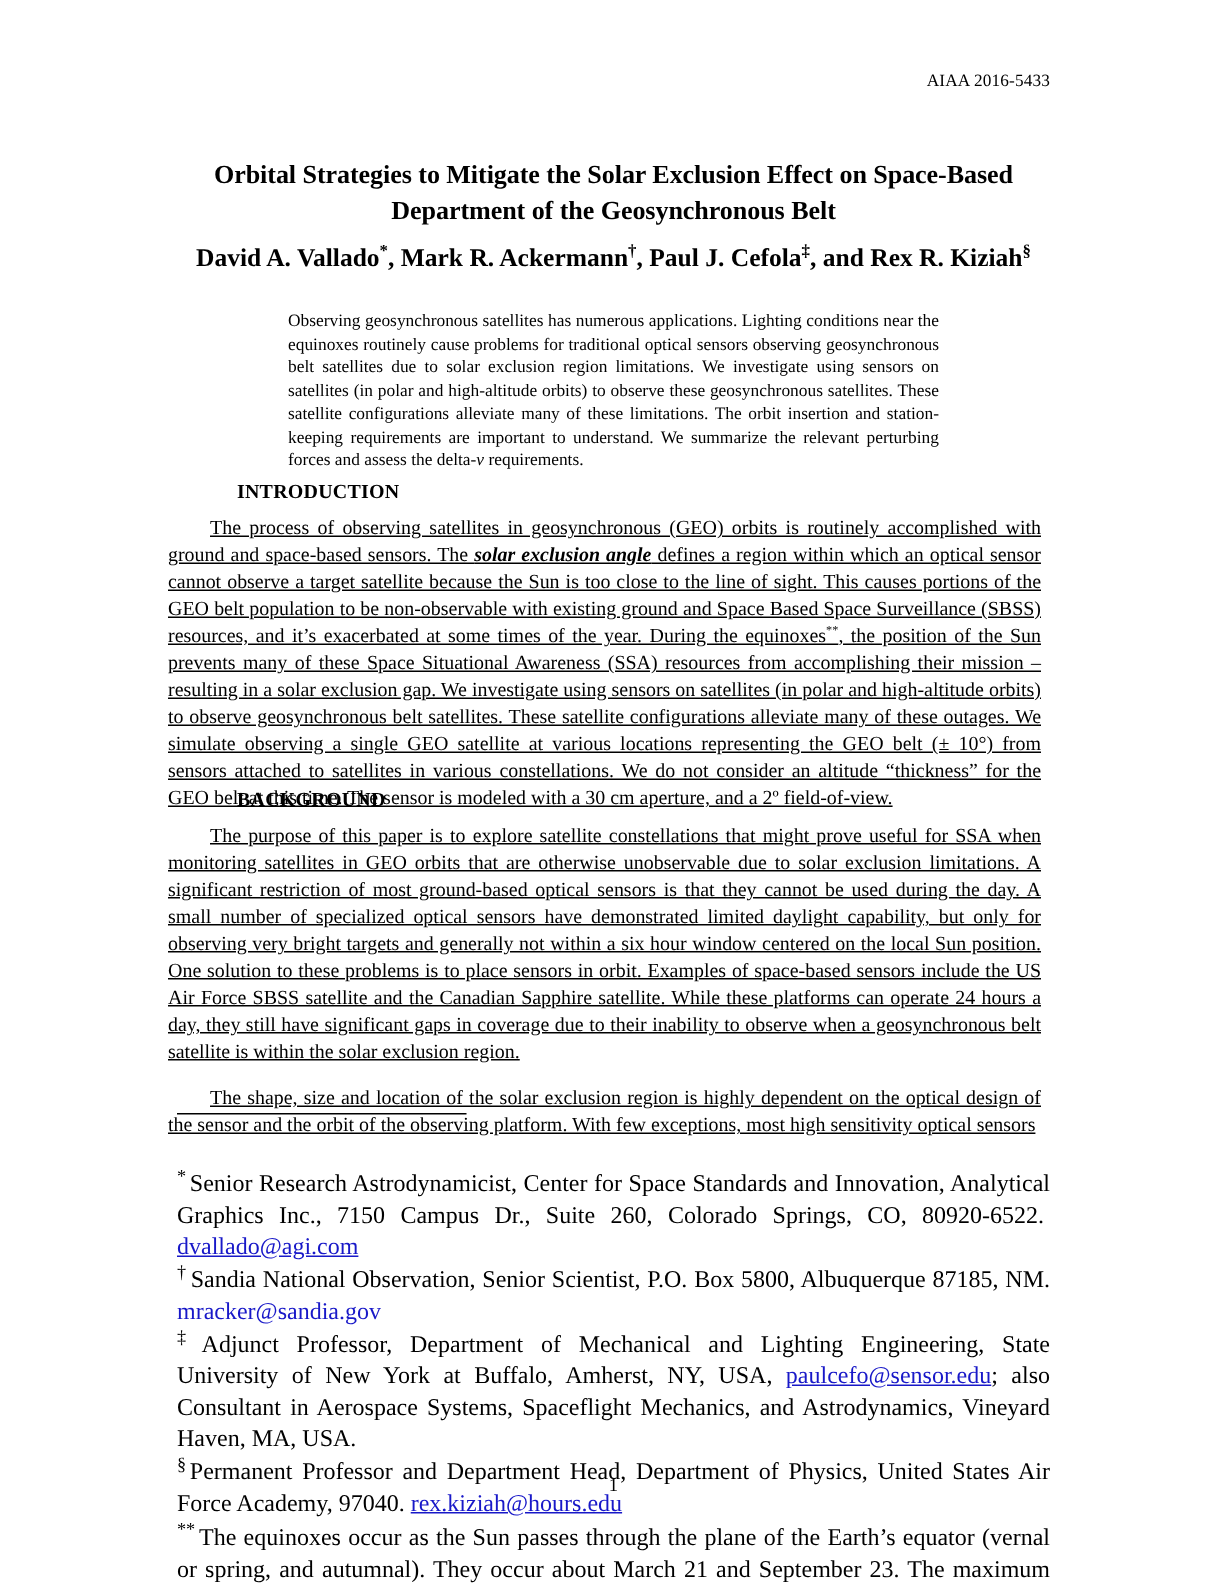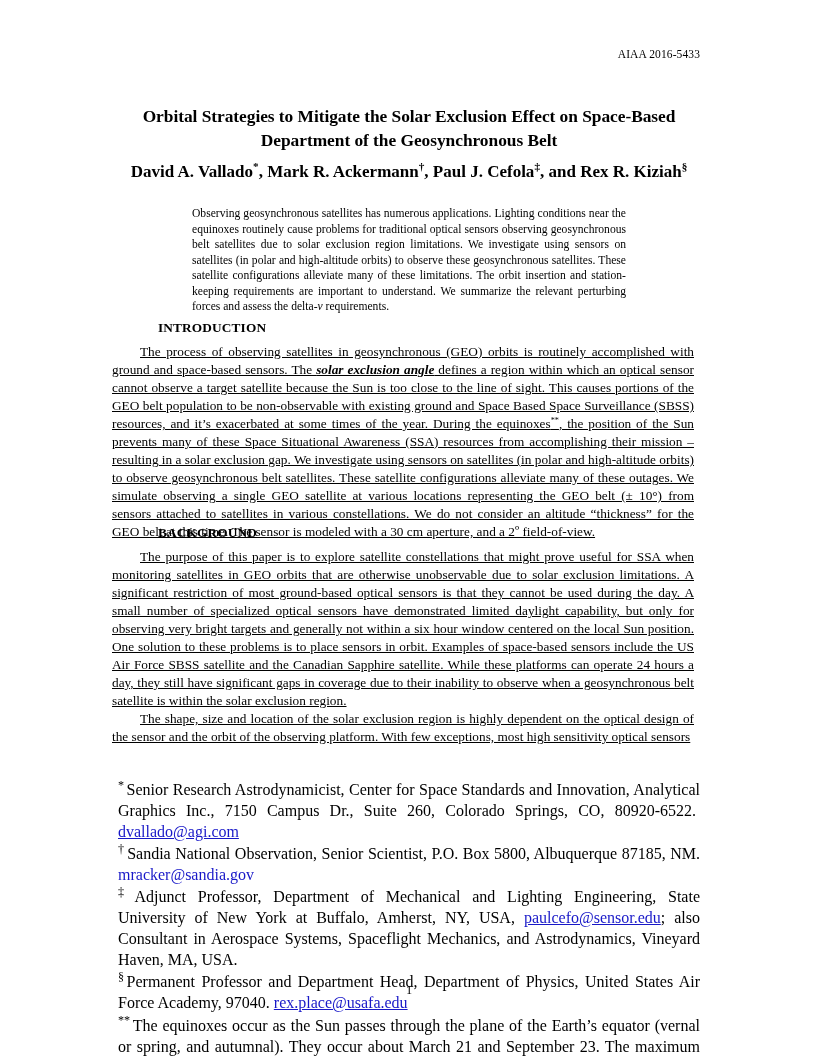--- a/index.html
+++ b/index.html
@@ -93,21 +93,21 @@
     width: 582px;
     font-size: 13.3px;
     font-weight: bold;
     letter-spacing: 0.15px;
     margin-left: 40px;
   }
   .body-block p {
     margin: 0;
     text-indent: 28px;
   }
-  .body-block p + p { }
+  .body-block p + p { margin-top: 13px; }
   .bi { font-weight: bold; font-style: italic; }
   .body-block sup {
     font-size: 0.62em;
     vertical-align: super;
     line-height: 0;
   }
 
   
   .fn-rule {
     position: absolute;
@@ -192,21 +192,21 @@
     <p>The purpose of this paper is to explore satellite constellations that might prove useful for SSA when monitoring satellites in GEO orbits that are otherwise unobservable due to solar exclusion limitations. A significant restriction of most ground-based optical sensors is that they cannot be used during the day. A small number of specialized optical sensors have demonstrated limited daylight capability, but only for observing very bright targets and generally not within a six hour window centered on the local Sun position. One solution to these problems is to place sensors in orbit. Examples of space-based sensors include the US Air Force SBSS satellite and the Canadian Sapphire satellite. While these platforms can operate 24 hours a day, they still have significant gaps in coverage due to their inability to observe when a geosynchronous belt satellite is within the solar exclusion region.</p>
     <p>The shape, size and location of the solar exclusion region is highly dependent on the optical design of the sensor and the orbit of the observing platform. With few exceptions, most high sensitivity optical sensors</p>
   </div>
 
   <div class="fn-rule"></div>
 
   <div class="footnotes">
     <p class="fn"><span class="mark">*</span><span>Senior Research Astrodynamicist, Center for Space Standards and Innovation, Analytical Graphics Inc., 7150 Campus Dr., Suite 260, Colorado Springs, CO, 80920-6522.&nbsp; </span><span class="lnk">dvallado@agi.com</span><span></span></p>
     <p class="fn"><span class="mark">†</span><span>Sandia National Observation, Senior Scientist, P.O. Box 5800, Albuquerque 87185, NM. </span><span class="lnk-plain">mracker@sandia.gov</span><span></span></p>
     <p class="fn"><span class="mark">‡</span><span>Adjunct Professor, Department of Mechanical and Lighting Engineering, State University of New York at Buffalo, Amherst, NY, USA, </span><span class="lnk">paulcefo@sensor.edu</span><span>; also Consultant in Aerospace Systems, Spaceflight Mechanics, and Astrodynamics, Vineyard Haven, MA, USA.</span></p>
-    <p class="fn"><span class="mark">§</span><span>Permanent Professor and Department Head, Department of Physics, United States Air Force Academy, 97040. </span><span class="lnk">rex.place@usafa.edu</span><span></span></p>
+    <p class="fn"><span class="mark">§</span><span>Permanent Professor and Department Head, Department of Physics, United States Air Force Academy, 97040. </span><span class="lnk">rex.kiziah@hours.edu</span><span></span></p>
     <p class="fn"><span class="mark">**</span><span>The equinoxes occur as the Sun passes through the plane of the Earth’s equator (vernal or spring, and autumnal). They occur about March 21 and September 23. The maximum elevation of the Sun from the Earth’s equatorial plane occurs at the solstices about December 21 and June 21.</span></p>
   </div>
 
   <div class="page-number">
     <span>1</span>
   </div>
 
 </div>
 
 </body></html>

